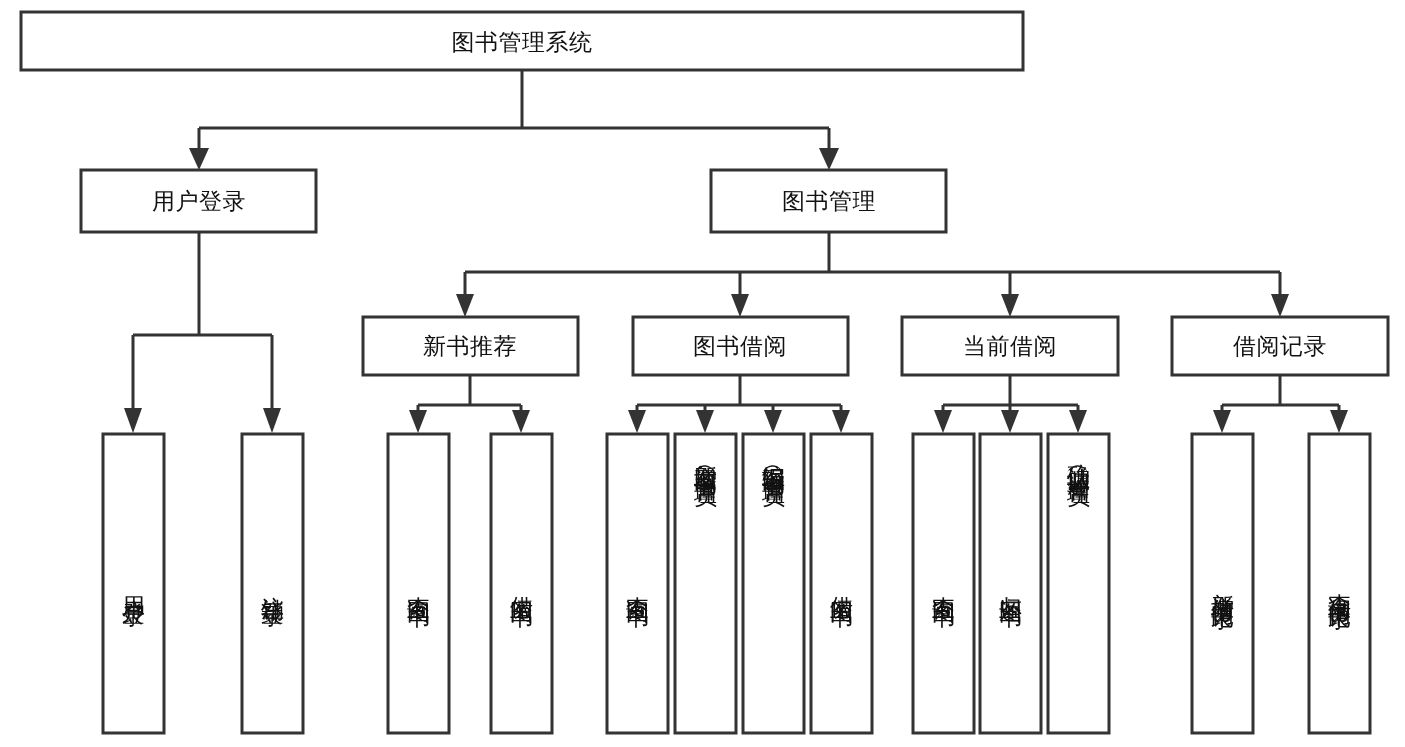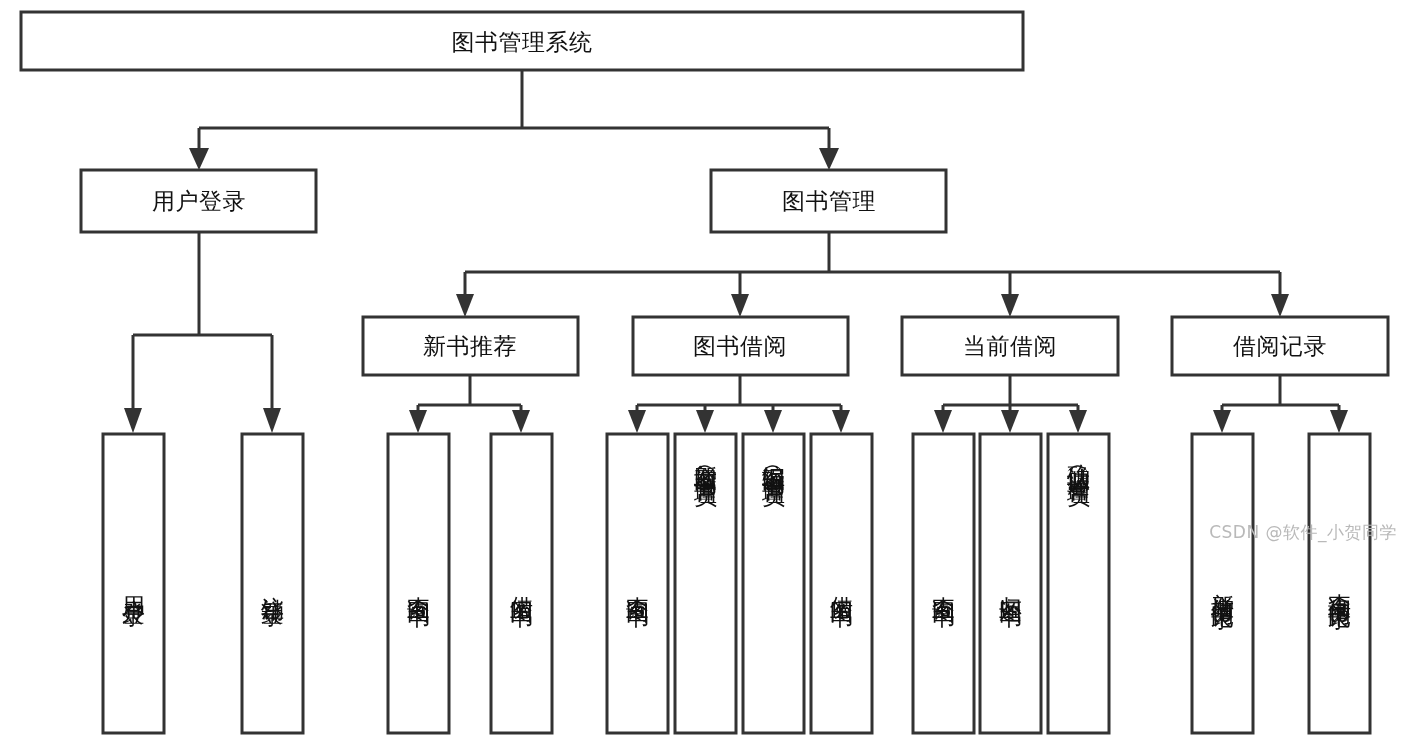--- a/index.html
+++ b/index.html
@@ -233,14 +233,13 @@
     <span class="leaf-label" style="margin-top:12px;">确认归还（管理员）</span>
   </div>
 
   <div class="leaf-label-wrap" style="left:1192px; top:434px; width:61px; height:299px;">
     <span class="leaf-label">新增借阅记录</span>
   </div>
   <div class="leaf-label-wrap" style="left:1309px; top:434px; width:61px; height:299px;">
     <span class="leaf-label">查询借阅记录</span>
   </div>
 
-  <div class="watermark">CSDN @软件_小贺同学</div>
 </div>
 
 </body></html>

